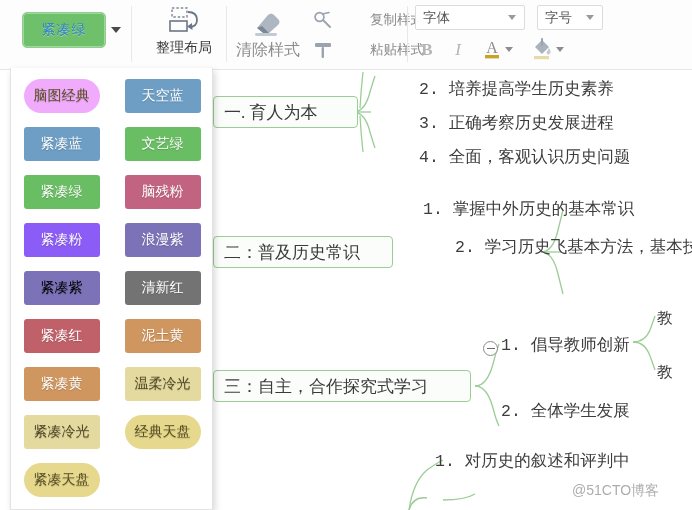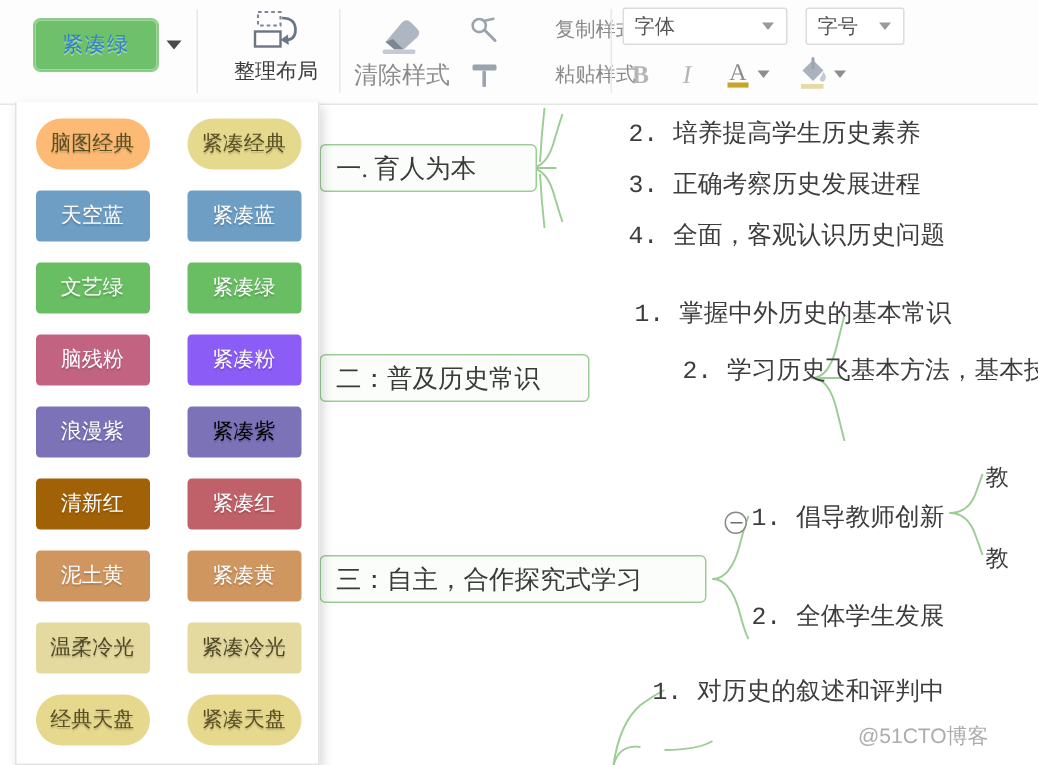--- a/index.html
+++ b/index.html
@@ -230,27 +230,22 @@
       <path d="M18 12 Q21 16 18.5 18 Q16 19.5 15.5 16.5 Z" fill="#c3cad4"></path>
       <rect x="3" y="20" width="15" height="3.2" fill="#e8d9a8"></rect>
     </svg>
     <span class="cv"></span>
   </div>
 </div>
 
 <div id="style-panel">
   <div id="style-grid">
       <div class="sw-cell">
-        <div class="sw round" style="background: #fdba74; color: rgb(90, 80, 34);">
+        <div class="sw round" style="background: #f0abfc; color: rgb(90, 80, 34);">
           <span>脑图经典</span>
-        </div>
-      </div>
-      <div class="sw-cell">
-        <div class="sw round" style="background: rgb(228, 217, 140); color: rgb(90, 80, 34);">
-          <span>紧凑经典</span>
         </div>
       </div>
       <div class="sw-cell">
         <div class="sw rect" style="background: rgb(110, 158, 196); color: rgb(255, 255, 255);">
           <span>天空蓝</span>
         </div>
       </div>
       <div class="sw-cell">
         <div class="sw rect" style="background: rgb(110, 158, 196); color: rgb(255, 255, 255);">
           <span>紧凑蓝</span>
@@ -280,21 +275,21 @@
         <div class="sw rect" style="background: rgb(123, 114, 184); color: rgb(255, 255, 255);">
           <span>浪漫紫</span>
         </div>
       </div>
       <div class="sw-cell">
         <div class="sw rect" style="background: rgb(123, 114, 184); color: #000000;">
           <span>紧凑紫</span>
         </div>
       </div>
       <div class="sw-cell">
-        <div class="sw rect" style="background: #a16207; color: rgb(255, 255, 255);">
+        <div class="sw rect" style="background: #737373; color: rgb(255, 255, 255);">
           <span>清新红</span>
         </div>
       </div>
       <div class="sw-cell">
         <div class="sw rect" style="background: rgb(192, 97, 106); color: rgb(255, 255, 255);">
           <span>紧凑红</span>
         </div>
       </div>
       <div class="sw-cell">
         <div class="sw rect" style="background: rgb(207, 150, 96); color: rgb(255, 255, 255);">

